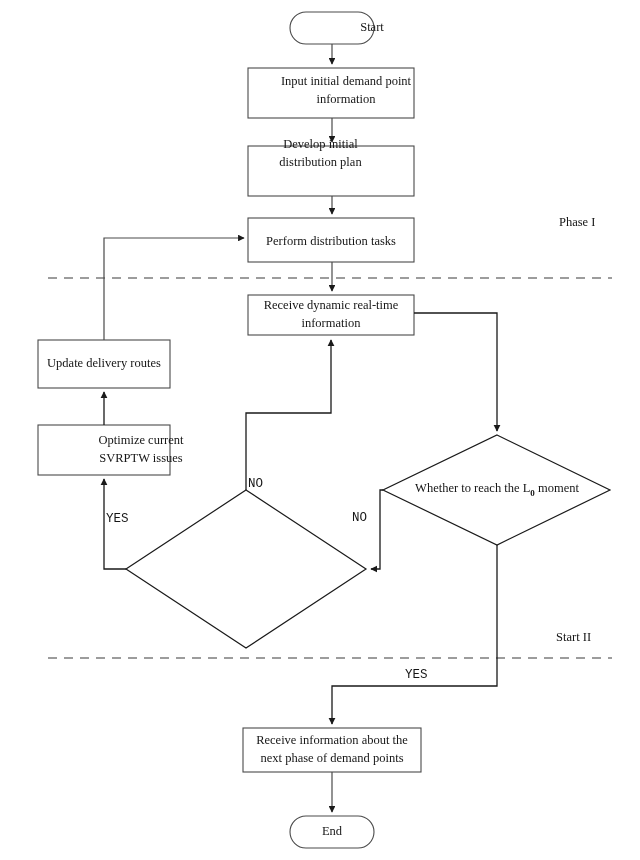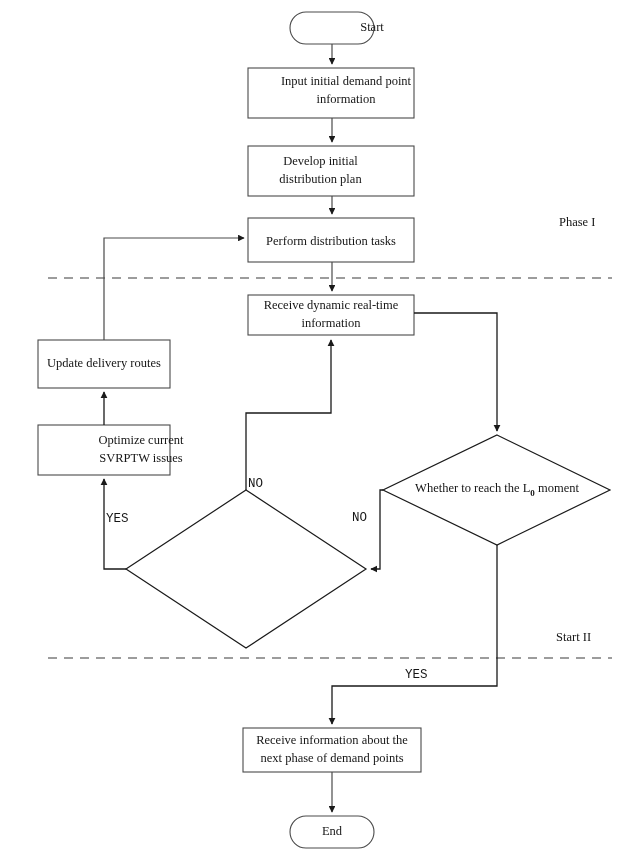--- a/index.html
+++ b/index.html
@@ -116,21 +116,21 @@
   </svg>
 
   <div class="node-label" style="left:290px; top:12px; width:84px; height:32px;margin-left:40px;">
     <span>Start</span>
   </div>
 
   <div class="node-label" style="left:232px; top:68px; width:166px; height:45px;margin-left:31px;">
     <span>Input initial demand point information</span>
   </div>
 
-  <div class="node-label" style="left:248px; top:146px; width:145px; height:50px;">
+  <div class="node-label" style="left:248px; top:129px; width:145px; height:50px;">
     <span>Develop initial distribution plan</span>
   </div>
 
   <div class="node-label" style="left:248px; top:218px; width:166px; height:48px;">
     <span>Perform distribution tasks</span>
   </div>
 
   <div class="node-label" style="left:248px; top:293px; width:166px; height:44px;">
     <span>Receive dynamic real-time information</span>
   </div>

